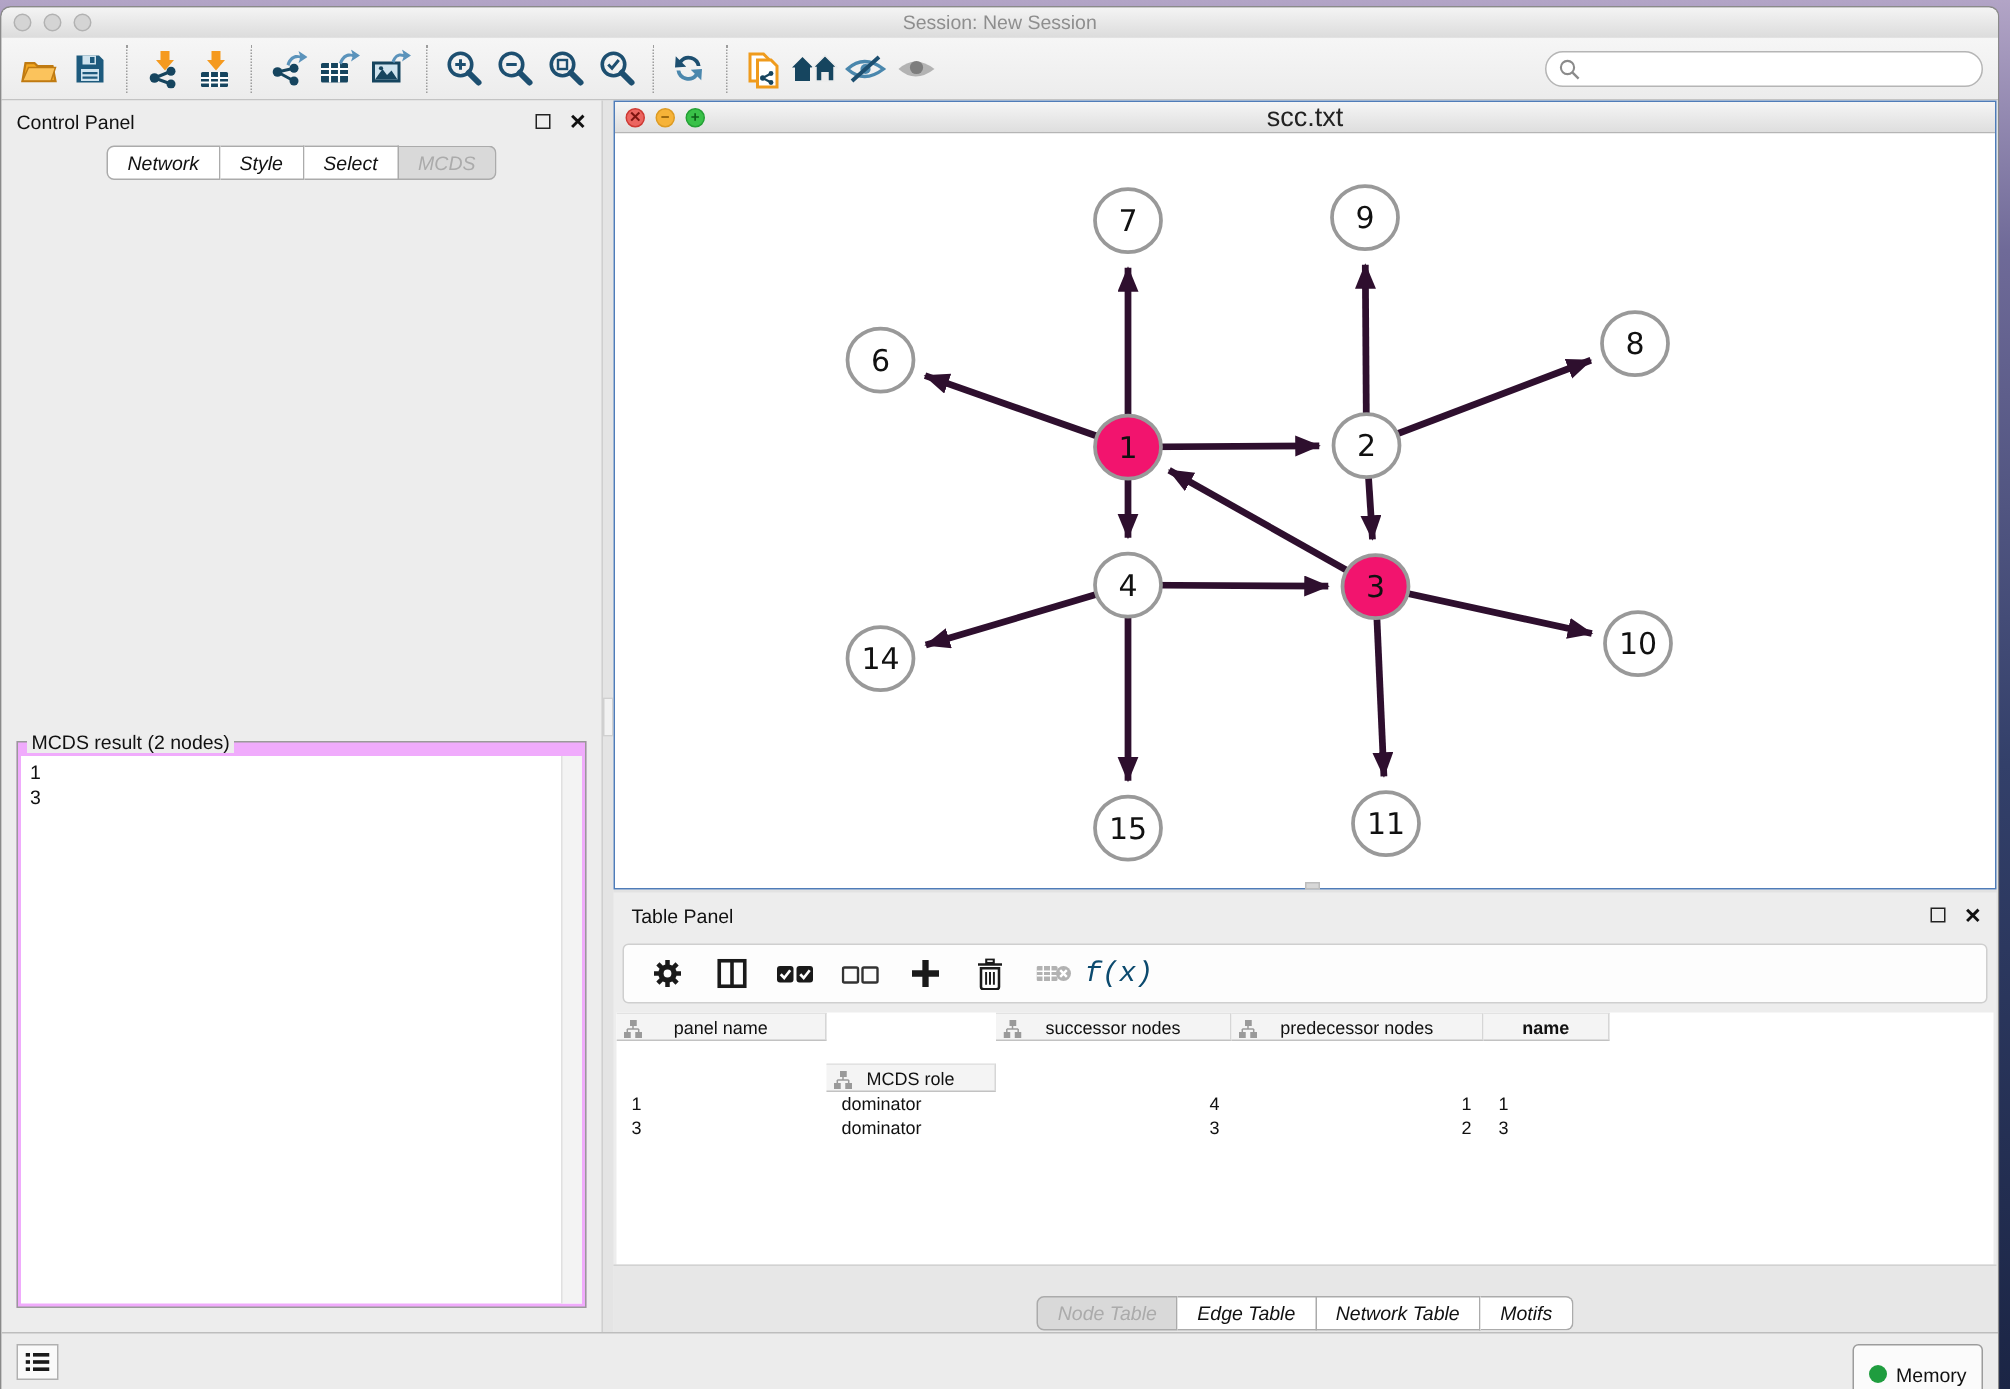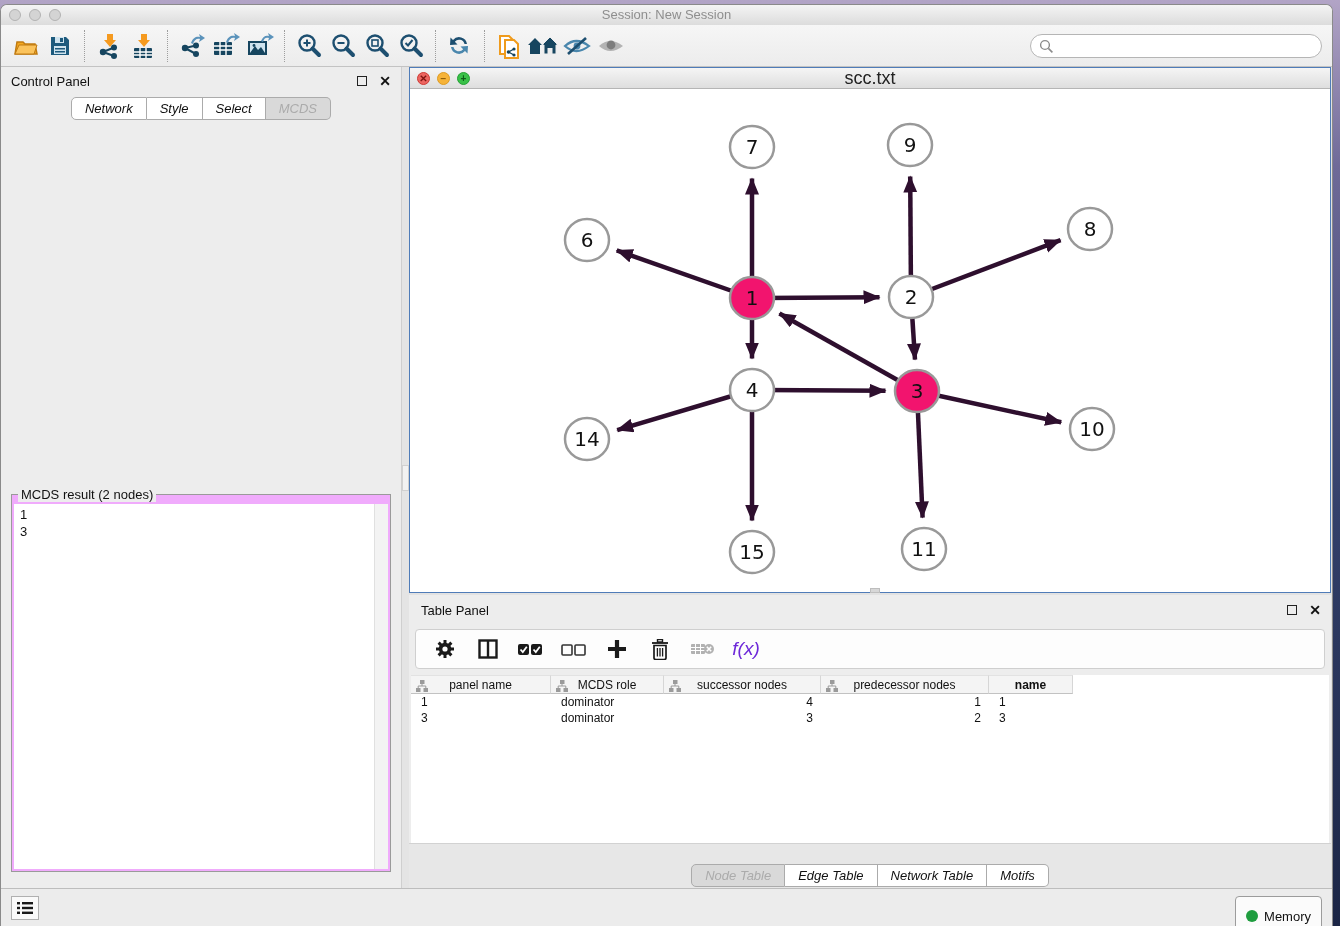--- a/index.html
+++ b/index.html
@@ -79,21 +79,21 @@
   .ml.green { background:#39c148; border:1px solid #24a035; color:#0d5c18; }
   .nw-canvas { position:relative; width:100%; height:503px; background:#fff; }
   .nw-grip { position:absolute; bottom:-1px; left:50%; width:10px; height:5px; background:#d7d7d7; border:1px solid #bdbdbd; }
   
   .table-panel { position:absolute; top:528px; left:0; right:1px; bottom:0; background:#ededed; }
   .tp-header { height:26px; display:flex; align-items:center; padding:4px 10px 0 12px; }
   .tp-header .ptitle { font-size:13px; color:#111; flex:1; }
   .tp-toolbar { position:absolute; top:34px; left:6px; right:6px; height:40px; background:#fdfdfd;
     border:1px solid #cfcfcf; border-radius:4px; display:flex; align-items:center; gap:17px; padding-left:16px; }
   .tico { display:flex; align-items:center; justify-content:center; width:26px; height:26px; }
-  .fx { font-family:Liberation Sans, sans-serif; font-style:italic; font-size:19px; color:#6d28d9;text-align:right; }
+  .fx { font-family:Liberation Mono, monospace; font-style:italic; font-size:19px; color:#0c4a6e;text-align:right; }
   .table-area { position:absolute; top:80px; left:2px; right:2px; height:171px; background:#fff; overflow:hidden; }
   .t-head { display:flex; }
   .th { position:relative; height:19px; background:#f4f4f4; border-bottom:1px solid #c2c2c2;
     border-right:1px solid #d6d6d6; border-top:1px solid #e2e2e2; font-size:12px; color:#111;
     display:flex; align-items:center; justify-content:center; }
   .th .hicon { position:absolute; left:5px; top:4px; }
   .tr { display:flex; height:16px; }
   .td { font-size:12px; color:#111; padding:1px 8px 0 10px; overflow:hidden; white-space:nowrap; }
   .td.right { text-align:right; }
   .tabs-band { position:absolute; bottom:0; left:0; right:0; height:45px; background:#e7e7e7;
@@ -449,21 +449,21 @@
                 <svg class="hicon" width="12" height="12">
                   <g fill="#9a9a9a">
                     <rect x="4" y="0" width="4.5" height="4"></rect>
                     <rect x="0" y="8" width="4.5" height="4"></rect>
                     <rect x="7.5" y="8" width="4.5" height="4"></rect>
                     <path d="M6 4 V6 M6 6 H2.2 M6 6 H9.8 M2.2 6 V8 M9.8 6 V8" stroke="#9a9a9a" stroke-width="1" fill="none"></path>
                   </g>
                 </svg>
                 <span>panel name</span>
               </div>
-              <div class="th" style="width: 113px;">
+              <div class="th" style="width: 113px; margin-top: 34px;">
                 <svg class="hicon" width="12" height="12">
                   <g fill="#9a9a9a">
                     <rect x="4" y="0" width="4.5" height="4"></rect>
                     <rect x="0" y="8" width="4.5" height="4"></rect>
                     <rect x="7.5" y="8" width="4.5" height="4"></rect>
                     <path d="M6 4 V6 M6 6 H2.2 M6 6 H9.8 M2.2 6 V8 M9.8 6 V8" stroke="#9a9a9a" stroke-width="1" fill="none"></path>
                   </g>
                 </svg>
                 <span>MCDS role</span>
               </div>

